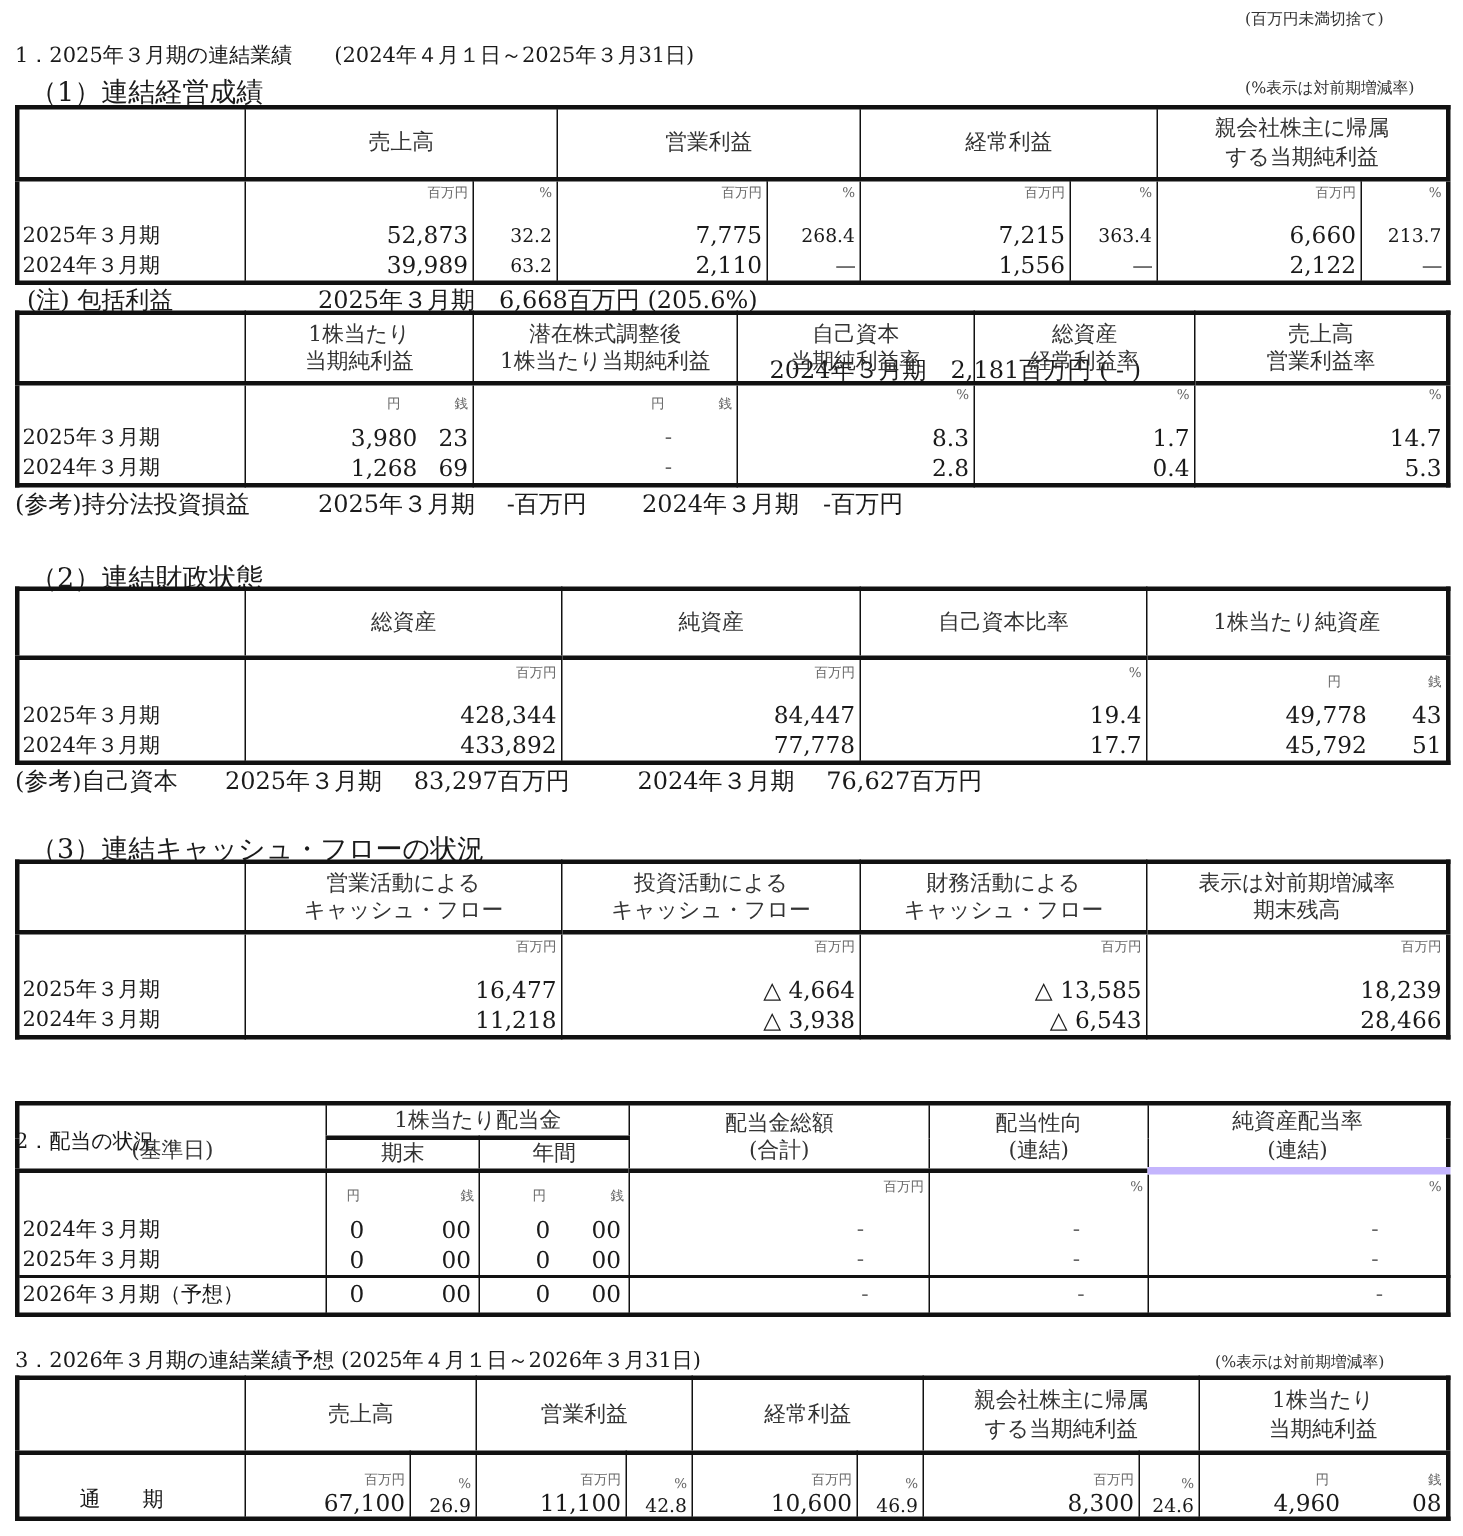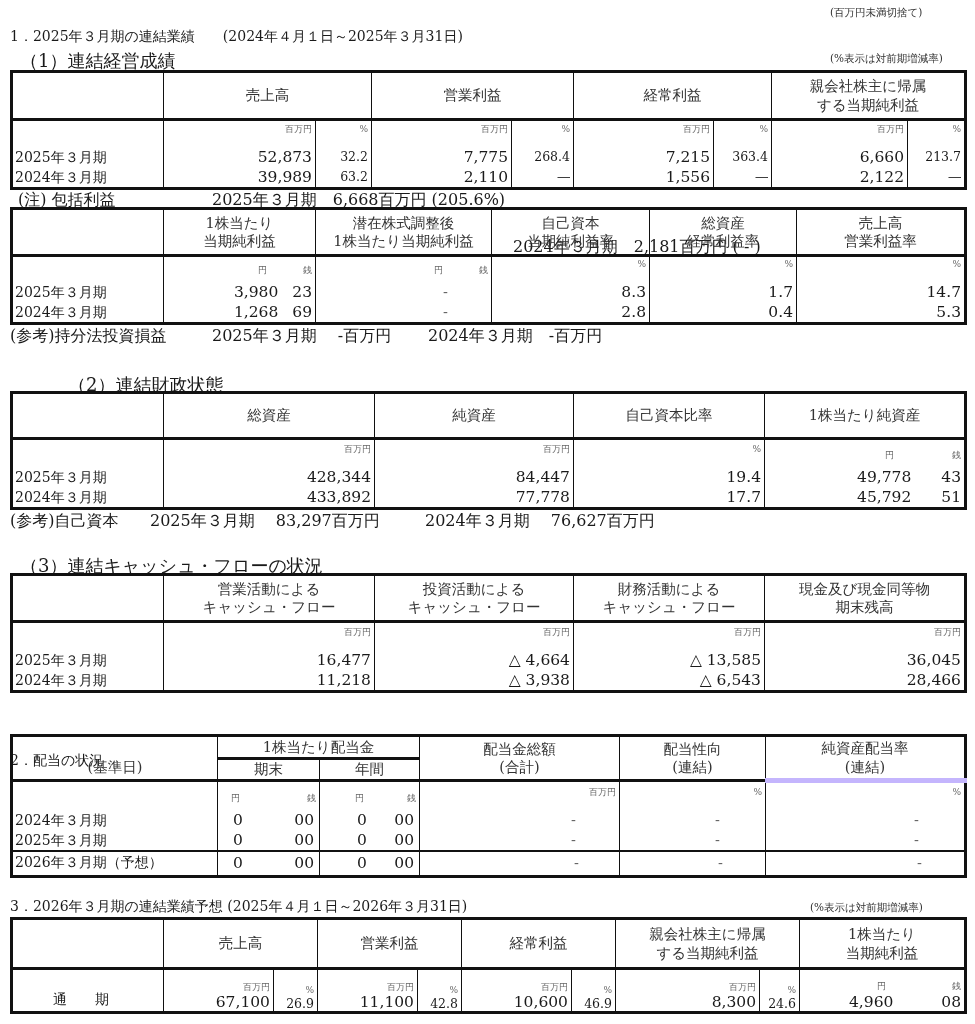--- a/index.html
+++ b/index.html
@@ -207,21 +207,21 @@
       <div>5.3</div>
     </td>
   </tr>
 </tbody>
   </table>
 
 <div class="abs foot" style="left:10px; top:326px;">(参考)持分法投資損益</div>
 <div class="abs foot" style="left:212px; top:326px;">2025年３月期　 -百万円</div>
 <div class="abs foot" style="left:428px; top:326px;">2024年３月期　-百万円</div>
 
-<div class="abs h2" style="left:20px; top:373px;margin-left:48px;">（2）連結財政状態</div>
+<div class="abs h2" style="left:20px; top:373px;">（2）連結財政状態</div>
 <table style="left:10px; top:391px; width:954px; height:116px;">
   <colgroup>
     <col style="width:152px">
       <col style="width:211px">
       <col style="width:199px">
     <col style="width:191px">
       <col style="width:201px">
   </colgroup>
   <tbody>
       <tr class="hdrow" style="height:46px;">
@@ -300,21 +300,21 @@
   </colgroup>
   <tbody>
       <tr class="hdrow" style="height:47px;">
     <td class="hd"></td>
     <td class="hd" style="white-space:pre-line;">営業活動による
 キャッシュ・フロー</td>
     <td class="hd" style="white-space:pre-line;">投資活動による
 キャッシュ・フロー</td>
     <td class="hd" style="white-space:pre-line;">財務活動による
 キャッシュ・フロー</td>
-    <td class="hd" style="white-space:pre-line;">現金及び現金同等物
+    <td class="hd" style="white-space:pre-line;">表示は対前期増減率
 期末残高</td>
   </tr>
   <tr style="height:70px;">
     <td class="lbl cell-lines">
       <div class="unitline"></div>
       <div>2025年３月期</div>
       <div>2024年３月期</div>
     </td>
     <td class="num cell-lines">
       <div class="unitline">
@@ -334,21 +334,21 @@
       <div class="unitline">
             <span class="u">百万円</span>
           </div>
       <div>△ 13,585</div>
       <div>△ 6,543</div>
     </td>
     <td class="num cell-lines">
       <div class="unitline">
             <span class="u">百万円</span>
           </div>
-      <div>36,045</div>
+      <div>18,239</div>
       <div>28,466</div>
     </td>
   </tr>
 </tbody>
   </table>
 
 <div class="abs h1" style="left:10px; top:752px;text-align:right;">2．配当の状況</div>
 <table style="left:10px; top:734px; width:954px; height:141px;">
   <colgroup>
     <col style="width:206px">

